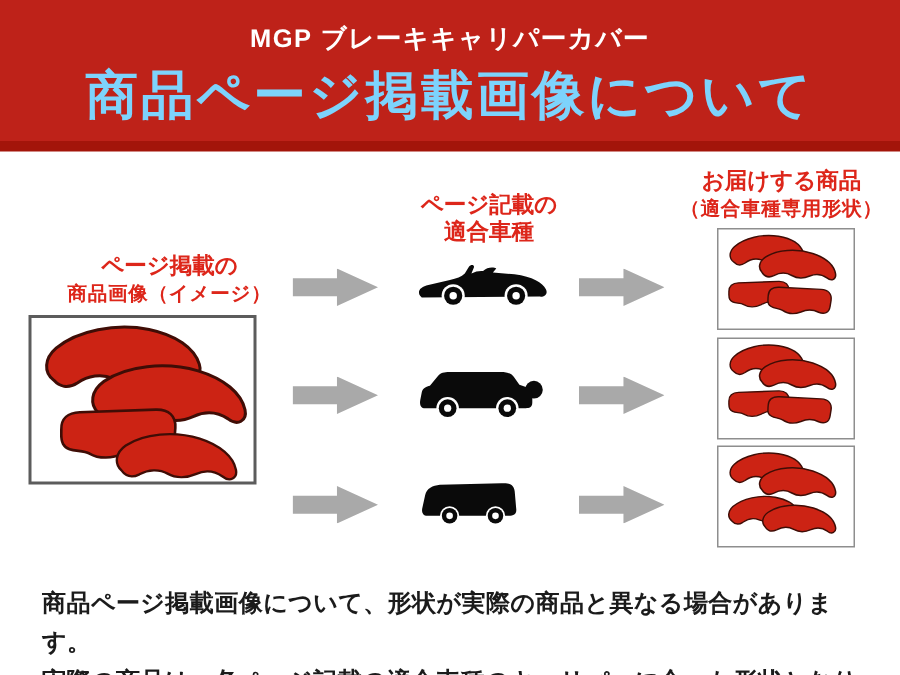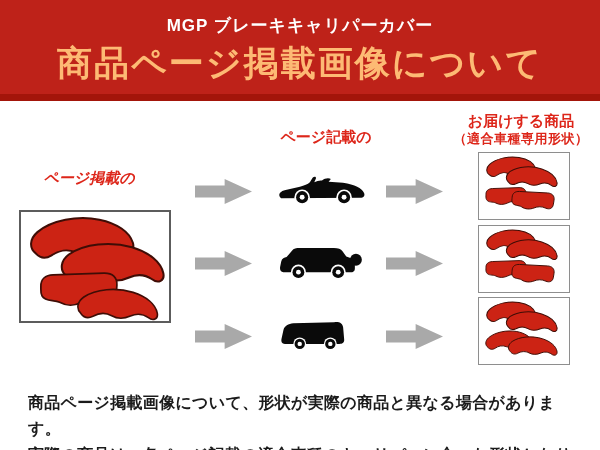--- a/index.html
+++ b/index.html
@@ -3,28 +3,28 @@
 <meta charset="utf-8">
 <style>
   html,body{margin:0;padding:0;background:#fff;}
   #canvas{position:relative;width:600px;height:450px;background:#ffffff;overflow:hidden;
           font-family:"Liberation Sans","DejaVu Sans",sans-serif;}
 
   
   .banner{position:absolute;left:0;top:0;width:600px;height:94px;background:#be2219;
           display:flex;flex-direction:column;align-items:center;justify-content:flex-start;}
   .banner-sub{margin-top:14px;color:#ffffff;font-size:17px;font-weight:700;letter-spacing:1px;}
-  .banner-title{margin-top:3px;color:#fdba74;font-size:35px;font-weight:800;letter-spacing:2px;}
+  .banner-title{margin-top:3px;color:#7dd3fc;font-size:35px;font-weight:800;letter-spacing:2px;}
   .banner-strip{position:absolute;left:0;top:94px;width:600px;height:7px;background:#a3150a;}
 
   
   .col-label{position:absolute;color:#dd261a;font-weight:800;text-align:center;line-height:18px;}
   .col-label .l1{font-size:15px;display:block;}
   .col-label .l2{font-size:13px;display:block;letter-spacing:0.5px;}
-  #label-left{left:9px;top:169px;width:160px;font-style:italic;}
+  #label-left{left:33px;top:169px;width:160px;}
   #label-mid{left:246px;top:128px;width:160px;}
   #label-right{left:436px;top:112px;width:170px;}
 
   
   .sample-box{position:absolute;left:19px;top:210px;width:148px;height:109px;background:#fff;
               border:2px solid #5c5c5c;overflow:hidden;}
   .product-box{position:absolute;left:478px;width:90px;height:66px;background:#fff;
                border:1px solid #8e8e8e;overflow:hidden;}
   #pbox1{top:152px;} #pbox2{top:225px;} #pbox3{top:297px;}
 
@@ -61,23 +61,25 @@
   </svg>
 
   <div class="banner">
     <div class="banner-sub">MGP ブレーキキャリパーカバー</div>
     <div class="banner-title">商品ページ掲載画像について</div>
   </div>
   <div class="banner-strip"></div>
 
   <div class="col-label" id="label-left">
     <span class="l1">ページ掲載の</span>
+    <span class="l2">商品画像（イメージ）</span>
   </div>
   <div class="col-label" id="label-mid">
     <span class="l1">ページ記載の</span>
+    <span class="l1">適合車種</span>
   </div>
   <div class="col-label" id="label-right">
     <span class="l1">お届けする商品</span>
     <span class="l2">（適合車種専用形状）</span>
   </div>
 
   <div class="sample-box">
     <svg class="cal" style="left:4px;top:4px;width:114px;height:46px;transform:rotate(-3deg)" viewBox="0 0 120 50">
         <use href="#cal-crescent"></use>
       </svg>

